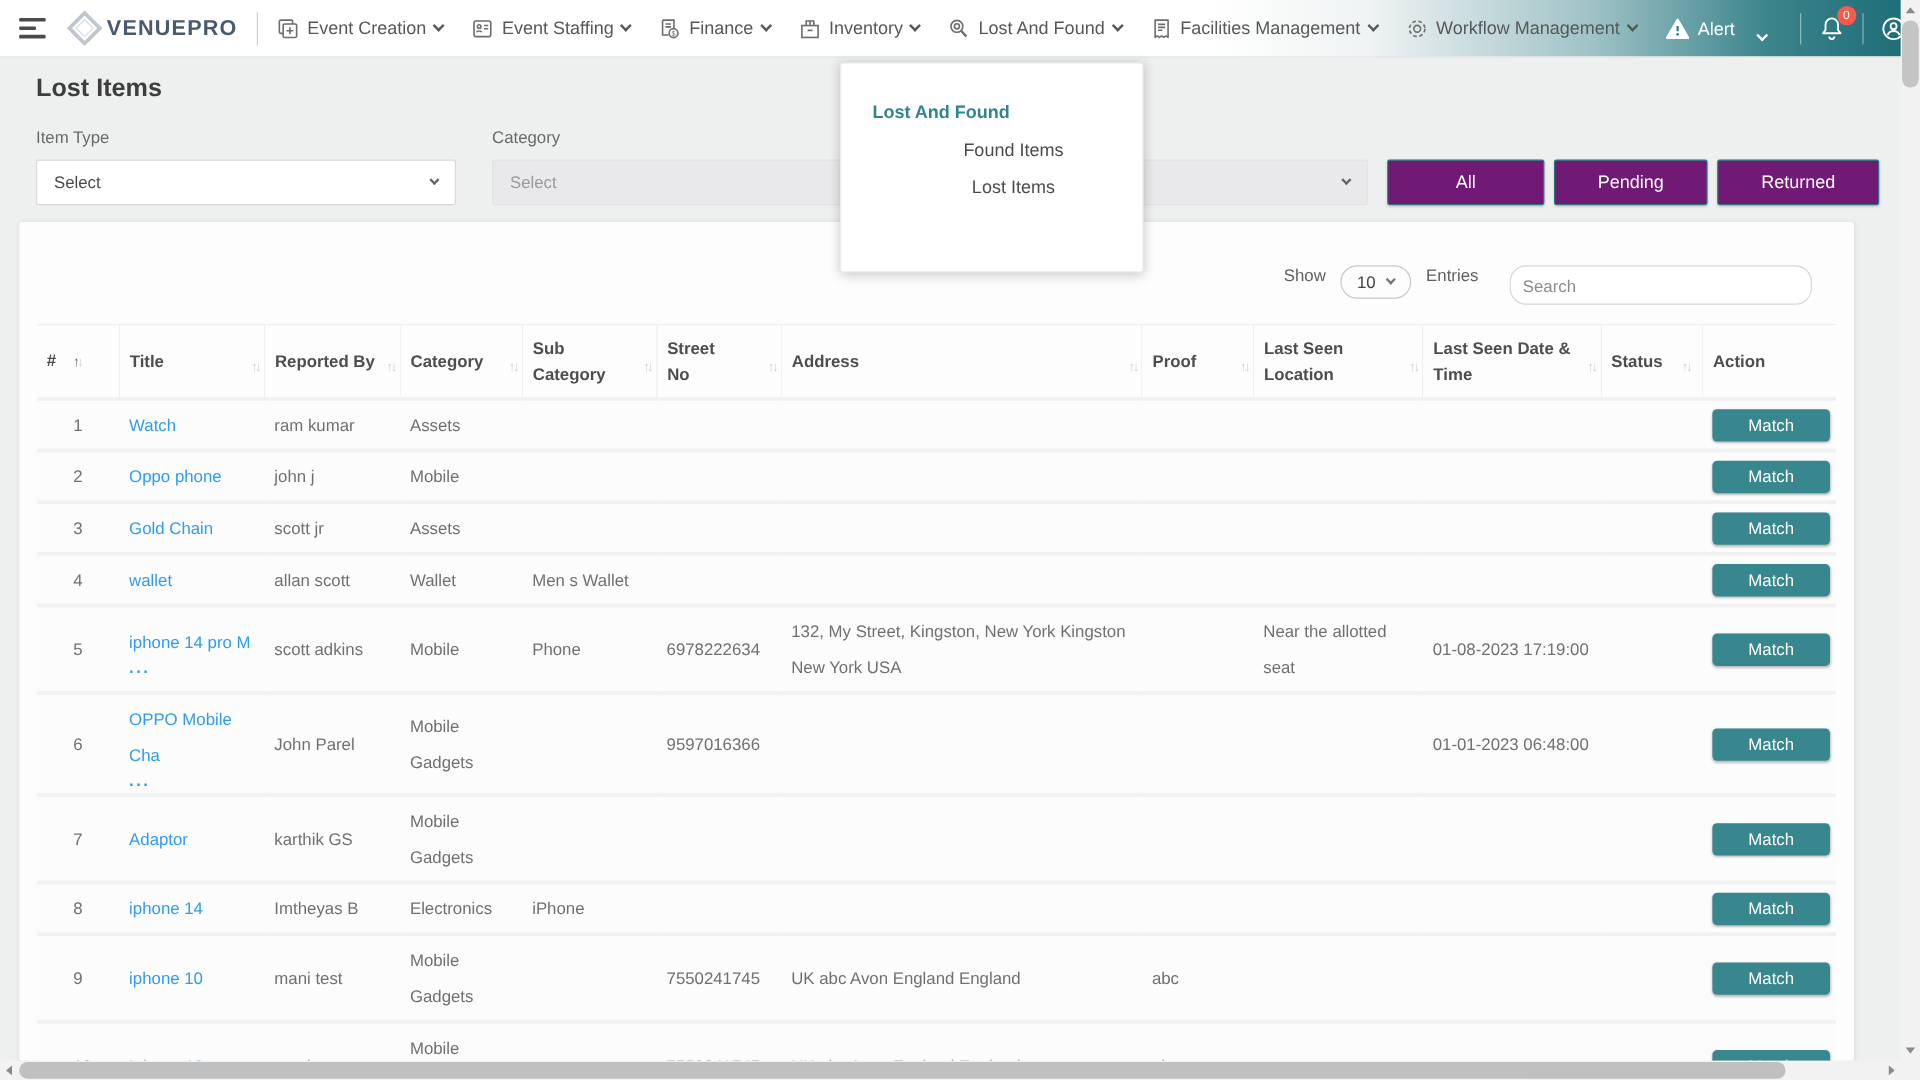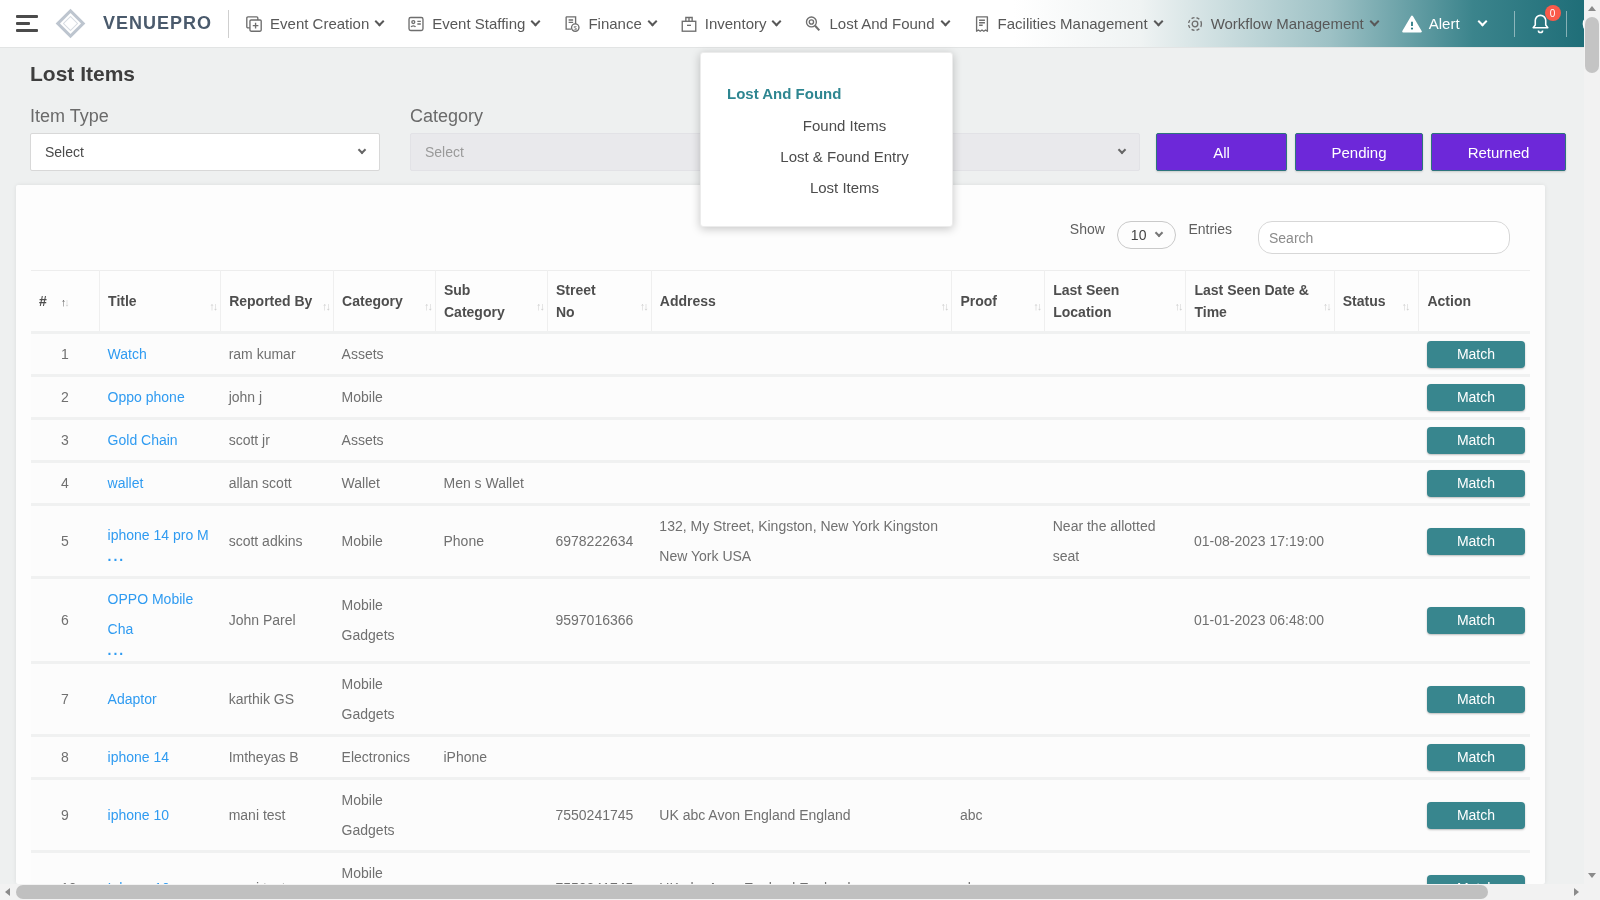--- a/index.html
+++ b/index.html
@@ -12,58 +12,58 @@
   .navbar {
     position:absolute; top:0; left:0; width:1584px; height:48px; z-index:20;
     background:linear-gradient(90deg,#ffffff 0%,#ffffff 64%,#eff3f3 72%,#9dc1c5 84%,#3b848c 93%,#1f6e78 100%);
     display:flex; align-items:center; justify-content:space-between;
     padding:0 12px 0 16px; border-bottom:1px solid #e2e4e4;
   }
   .nav-left { display:flex; align-items:center; height:100%; }
   .hamburger { display:inline-flex; flex-direction:column; gap:4px; cursor:pointer; margin-right:18px; }
   .hamburger i { display:block; width:22px; height:3px; background:#4b4b4b; border-radius:1px; }
   .hamburger i:nth-child(2){ width:14px; }
-  .brand { display:flex; align-items:center; gap:18px; cursor:pointer; }
+  .brand { display:flex; align-items:center; gap:4px; cursor:pointer; }
   .diamond { width:21px; height:21px; border:3px solid #bdc5cf; transform:rotate(45deg); background:#fff;
              box-shadow:inset 0 0 0 2px #fff, inset 0 0 0 3px #d8dde3; margin:0 4px; }
   .brand-text { font-size:18px; font-weight:700; letter-spacing:1px; color:#4a5a6c; }
   .vdiv { width:1px; height:28px; background:#cfcfcf; margin:0 16px; }
   .nav-items { display:flex; align-items:center; }
   .nav-item { display:flex; align-items:center; gap:7px; margin-right:24px; font-size:15px; color:#585858; cursor:pointer; white-space:nowrap; }
   .nav-icon { display:inline-flex; align-items:center; }
   .chev { width:7px; height:7px; border-right:2px solid currentColor; border-bottom:2px solid currentColor;
           display:inline-block; transform:rotate(45deg); margin-top:-4px; }
   .nav-right { display:flex; align-items:center; color:#fff; padding-right:8px; }
-  .nav-right .nav-item { color:#fff; margin-right:0; }
+  .nav-right .nav-item { color:#fff; margin-right:0;align-items:flex-end; }
   .alert-item { margin-right:14px !important; }
   .vdiv-w { width:1px; height:26px; background:rgba(255,255,255,.45); margin:0 14px; }
   .bell-wrap { position:relative; cursor:pointer; display:inline-flex; }
   .badge { position:absolute; top:-7px; right:-9px; min-width:16px; height:16px; border-radius:9px;
            background:#fa5a4a; color:#fff; font-size:10px; display:flex; align-items:center; justify-content:center; padding:0 4px; }
   .admin-item { font-weight:700; }
   
   .menu-dropdown {
     position:absolute; left:700px; top:52px; width:253px; height:175px; z-index:40;
     background:#fff; border-radius:3px; box-shadow:0 2px 10px rgba(0,0,0,.22); border:1px solid #ececec;
     padding:32px 0 0 26px;
   }
   .md-title { color:#2e8691; font-weight:700; font-size:15px; margin-bottom:8px; }
   .md-item { color:#4c4c4c; font-size:15px; padding:7px 0 7px 10px; cursor:pointer;text-align:center; }
   
   .page-title { position:absolute; left:30px; top:62px; font-size:21px; color:#3e3e3e; font-weight:700; }
-  .filter-label { position:absolute; top:106px; font-size:18px; color:#6a6a6a; }
+  .filter-label { position:absolute; top:106px; font-size:14px; color:#6a6a6a; }
   .filter-select {
     position:absolute; top:133px; width:350px; height:38px; background:#fff;
     border:1px solid #d8d8d8; border-radius:2px; font-size:14px; color:#4a4a4a;
     display:flex; align-items:center; justify-content:space-between; padding:0 14px; cursor:pointer;
   }
   .filter-select .chev { color:#666; width:6px; height:6px; }
   .filter-select.disabled { background:#e9e9ec; color:#9a9a9a; border-color:#e2e2e6; cursor:default; }
   .pill-btn {
-    position:absolute; top:133px; height:38px; background:#6d28d9; border:1px solid #2d747c; border-radius:2px;
+    position:absolute; top:133px; height:38px; background:#701a75; border:1px solid #2d747c; border-radius:2px;
     color:#fff; font-size:15px; display:flex; align-items:center; justify-content:center; cursor:pointer;
     box-shadow:0 1px 2px rgba(0,0,0,.15); font-family:inherit;
   }
   
   .card {
     position:absolute; left:16px; top:185px; width:1529px; height:699px;
     background:#fdfdfd; border-radius:2px; box-shadow:0 0 4px rgba(0,0,0,.08); padding:15px; overflow:hidden;
   }
   .controls { position:absolute; top:36px; right:35px; display:flex; align-items:flex-start; }
   .ctrl-label { font-size:14px; color:#5f5f5f; }
@@ -446,21 +446,20 @@
           <td><button class="match-btn">Match</button></td>
         </tr>
       </tbody>
   </table>
 </div>
 
 <div class="menu-dropdown">
   <div class="md-title">Lost And Found</div>
   <div id="md-items">
       <div class="md-item">Found Items</div>
-      <div class="md-item">Lost &amp; Found Entry</div>
       <div class="md-item">Lost Items</div>
     </div>
 </div>
 
 <div class="vscroll">
   <span class="tri tri-up"></span>
   <span class="v-thumb"></span>
   <span class="tri tri-down"></span>
 </div>
 <div class="hscroll">

